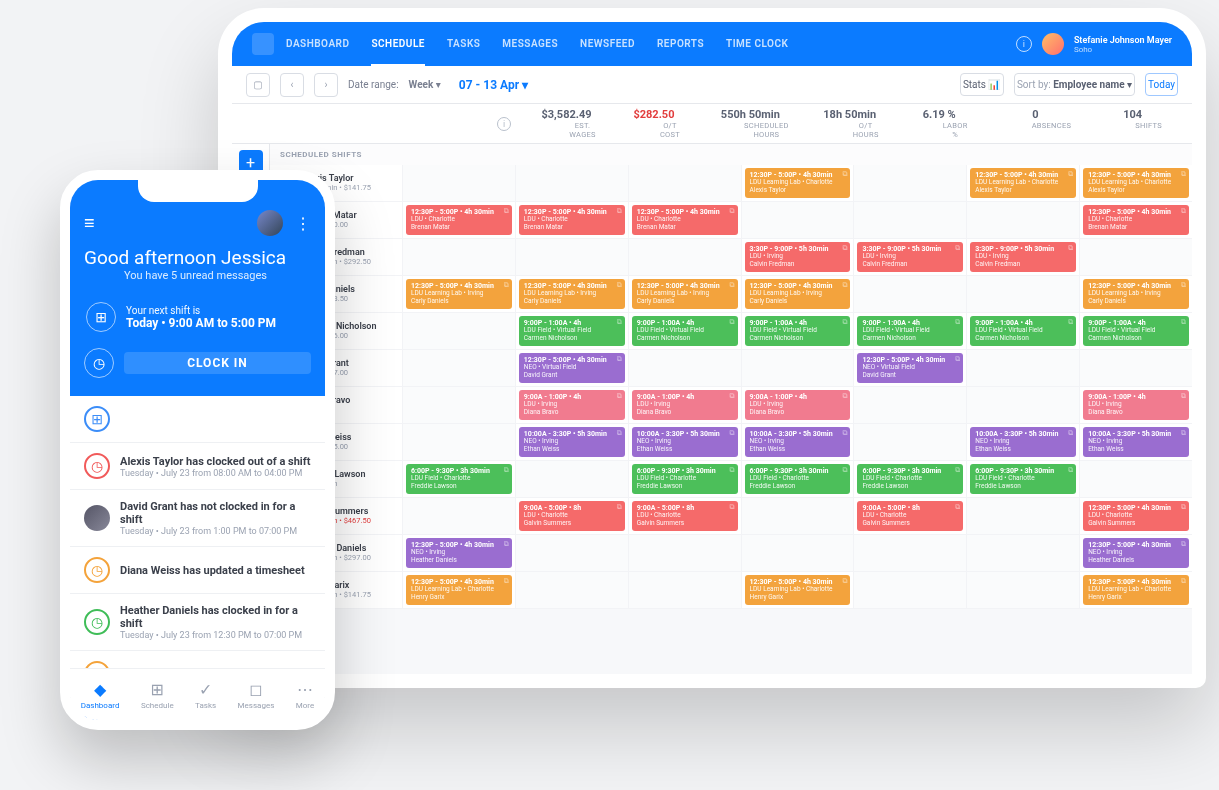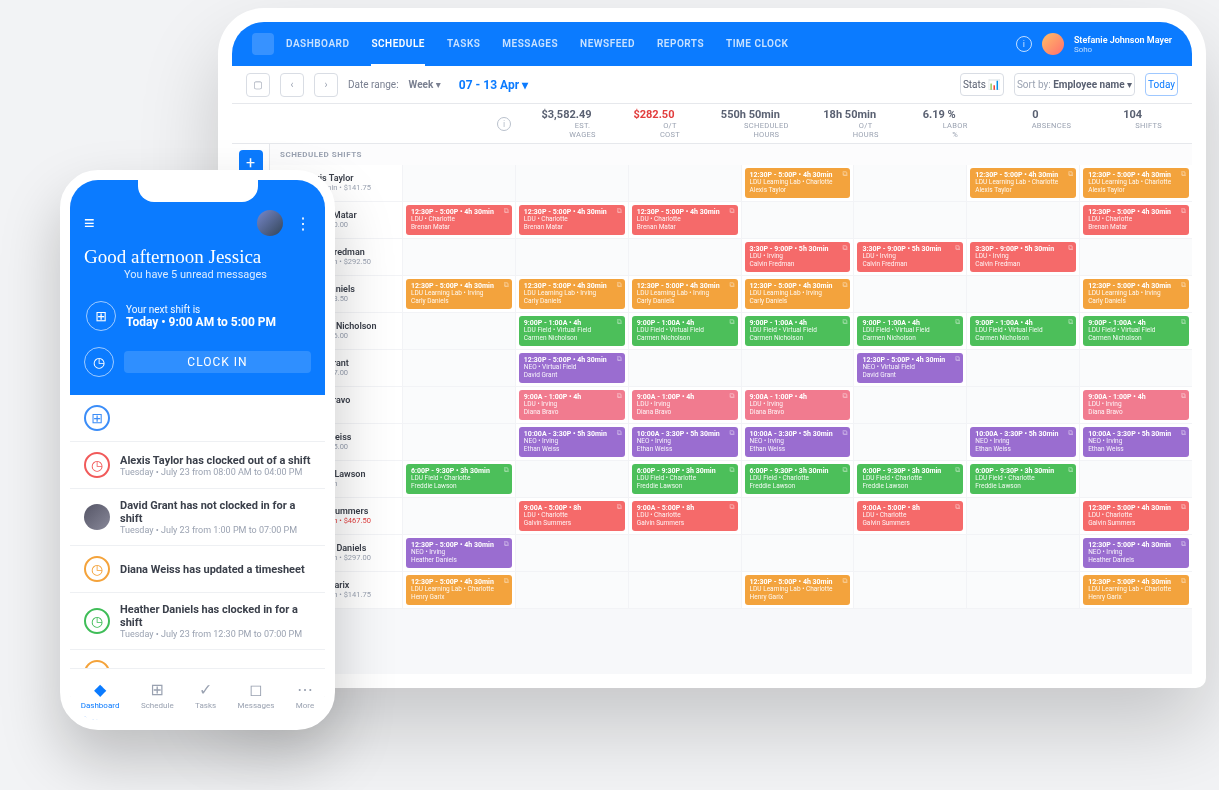--- a/index.html
+++ b/index.html
@@ -66,29 +66,29 @@
 
   
   .phone { position: absolute; left: 60px; top: 170px; width: 275px; height: 560px; background: #fff; border-radius: 38px; border: 10px solid #fff; box-shadow: 0 30px 60px rgba(0,0,0,0.22); overflow: hidden; z-index: 5; }
   .notch { position: absolute; left: 50%; transform: translateX(-50%); top: 0; width: 120px; height: 22px; background: #fff; border-radius: 0 0 16px 16px; z-index: 3; }
   .ph-status { height: 22px; background: #0b7bff; }
   .ph-top { background: #0b7bff; color: #fff; padding: 8px 14px 18px; }
   .ph-top .bar { display: flex; align-items: center; justify-content: space-between; margin-bottom: 10px; }
   .ph-top .bar .ham { font-size: 18px; cursor: pointer; }
   .ph-top .bar .right { display: flex; align-items: center; gap: 12px; }
   .ph-top .bar .right .pav { width: 26px; height: 26px; border-radius: 50%; background: linear-gradient(135deg,#78c,#345); }
-  .ph-top .greeting { font-size: 19px; font-weight: 400; font-family: Liberation Serif, serif; }
+  .ph-top .greeting { font-size: 19px; font-weight: 400; }
   .ph-top .unread { font-size: 11px; opacity: .85; margin-left: 40px; }
   .ph-next { display: flex; align-items: center; gap: 10px; margin-top: 14px; padding: 6px 2px; }
   .ph-next .ic { width: 30px; height: 30px; border: 1.5px solid rgba(255,255,255,.6); border-radius: 50%; display: flex; align-items: center; justify-content: center; font-size: 14px; }
   .ph-next .txt .l1 { font-size: 10px; opacity: .95; }
   .ph-next .txt .l2 { font-size: 12px; font-weight: 700; }
   .clockin-row { display: flex; align-items: center; gap: 10px; margin-top: 10px; }
   .clockin-row .ic { width: 30px; height: 30px; border: 1.5px solid rgba(255,255,255,.6); border-radius: 50%; display: flex; align-items: center; justify-content: center; font-size: 14px; }
-  .clockin-btn { flex: 1; background: #2f8fff; text-align: center; padding: 4px; border-radius: 4px; font-size: 12px; font-weight: 400; letter-spacing: 1px; cursor: pointer; }
+  .clockin-btn { flex: 1; background: #2f8fff; text-align: center; padding: 4px; border-radius: 4px; font-size: 12px; font-weight: 700; letter-spacing: 1px; cursor: pointer; }
 
   .feed { background: #fff; }
   .feed-item { display: flex; align-items: center; gap: 10px; padding: 10px 14px; border-bottom: 1px solid #eef0f3; cursor: pointer; }
   .feed-item .fi { width: 26px; height: 26px; border-radius: 50%; display: flex; align-items: center; justify-content: center; font-size: 14px; flex-shrink:0; }
   .fi-blue   { border: 2px solid #3b8df8; color: #3b8df8; }
   .fi-red    { border: 2px solid #f15a5a; color: #f15a5a; }
   .fi-avatar { background: linear-gradient(135deg,#556,#889); }
   .fi-orange { border: 2px solid #f4a33b; color: #f4a33b; }
   .fi-green  { border: 2px solid #3fbd58; color: #3fbd58; }
   .feed-item .ftxt .f1 { font-size: 11px; font-weight: 700; color: #3b404b; }

